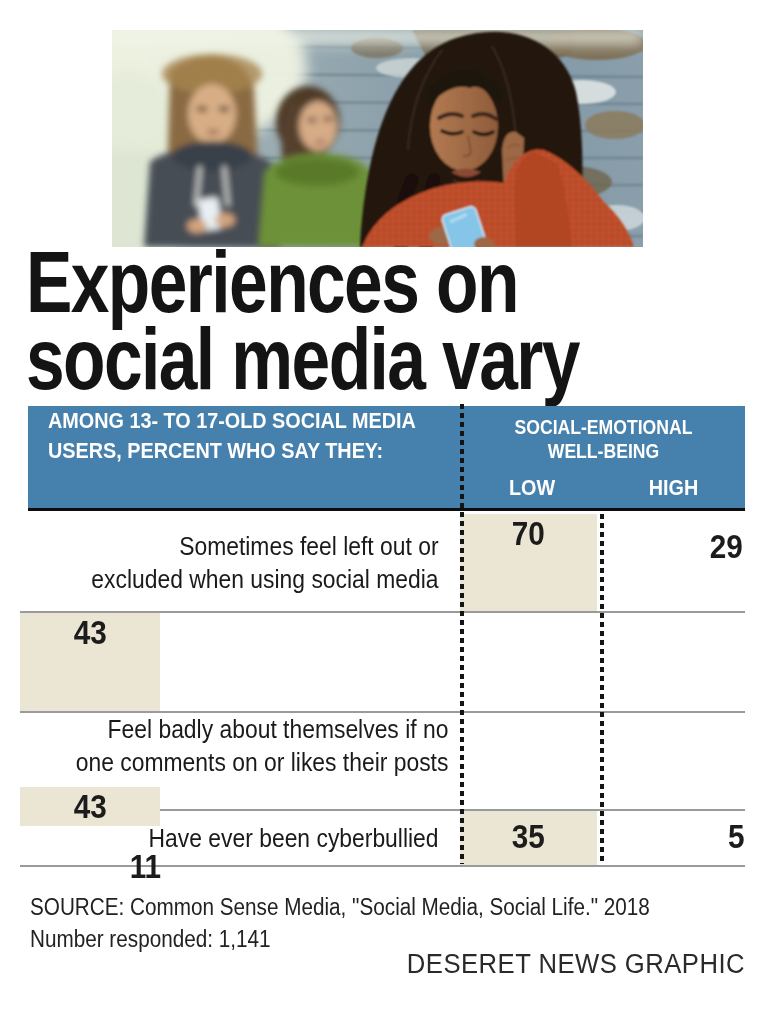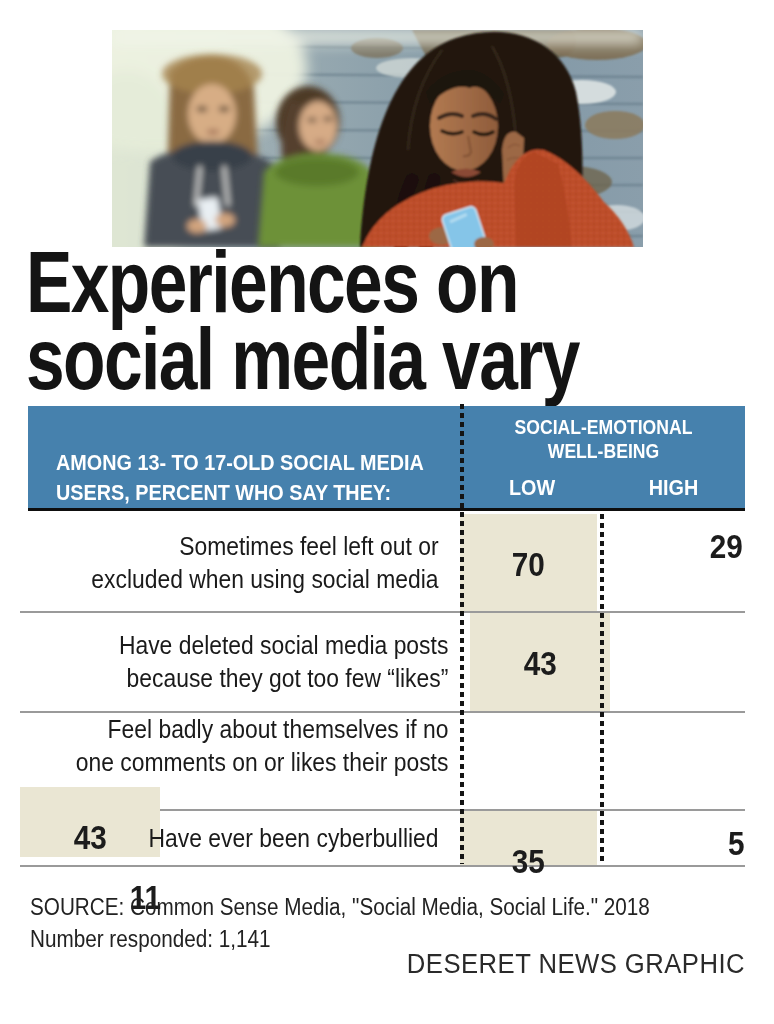--- a/index.html
+++ b/index.html
@@ -11,21 +11,21 @@
   .photo{left:112px;top:30px;width:531px;height:217px;}
 
   
   .title{left:26px;top:243px;font-size:88px;line-height:77px;font-weight:bold;
          letter-spacing:-2px;color:#141414;transform:scaleX(0.79);transform-origin:left top;
          white-space:nowrap;}
 
   
   .thead{left:28px;top:406px;width:717px;height:105px;background:#4681ad;
          border-bottom:3px solid #0e0e0e;box-sizing:border-box;}
-  .thead .hleft{position:absolute;left:28px;top:0;height:102px;display:flex;align-items:flex-end;}
+  .thead .hleft{position:absolute;left:20px;top:0;height:102px;display:flex;align-items:flex-start;}
   .thead .hleft .inner{font-size:22px;font-weight:bold;line-height:30px;color:#fff;
          transform:scaleX(0.9);transform-origin:left center;white-space:pre-line;}
   .thead .hgroup{position:absolute;left:434px;top:9px;width:283px;text-align:center;
          font-size:20px;font-weight:bold;line-height:24px;color:#fff;
          transform:scaleX(0.88);transform-origin:center top;white-space:pre-line;}
   .thead .hlow{position:absolute;left:434px;top:69px;width:140px;text-align:center;
          font-size:22px;font-weight:bold;color:#fff;transform:scaleX(0.9);}
   .thead .hhigh{position:absolute;left:574px;top:69px;width:143px;text-align:center;
          font-size:22px;font-weight:bold;color:#fff;transform:scaleX(0.9);}
 
@@ -34,24 +34,24 @@
   .row{display:flex;border-bottom:2px solid #9a9a9a;gap:8px;}
   .row:nth-child(1){height:97px;}
   .row:nth-child(2){height:98px;}
   .row:nth-child(3){height:96px;flex-direction:column;}
   .row:nth-child(4){height:54px;}
   .cell-label{width:442px;display:flex;align-items:center;justify-content:flex-end;
          padding-right:14px;box-sizing:border-box;}
   .lbl{font-size:26px;line-height:33px;text-align:right;white-space:pre-line;color:#1a1a1a;
          transform:scaleX(0.88);transform-origin:right center;}
   .cell-low{width:140px;background:#eae6d3;display:flex;justify-content:center;
-         align-items:flex-start;padding-top:32px;box-sizing:border-box;}
+         align-items:flex-start;padding-top:1px;box-sizing:border-box;}
   .cell-high{width:143px;display:flex;justify-content:flex-end;align-items:flex-start;
          padding-top:14px;box-sizing:border-box;}
-  .row:nth-child(4) .cell-low,.row:nth-child(4) .cell-high{}
+  .row:nth-child(4) .cell-low,.row:nth-child(4) .cell-high{padding-top:7px;}
   .num{font-size:33px;font-weight:bold;color:#1c1c1c;transform:scaleX(0.9);}
 
   
   .dots{width:4px;background-image:repeating-linear-gradient(to bottom,
         #141414 0 5px,transparent 5px 9px);}
   .dots-left{left:460px;top:404px;height:460px;}
   .dots-right{left:600px;top:514px;height:350px;}
 
   
   .source{left:30px;top:891px;font-size:23px;line-height:32px;color:#222;
@@ -202,24 +202,20 @@
 excluded when using social media</div>
       </div>
       <div class="cell-low">
         <span class="num">70</span>
       </div>
       <div class="cell-high">
         <span class="num">29</span>
       </div>
     </div>
     <div class="row">
-      <div class="cell-label">
-        <div class="lbl">Have deleted social media posts
-because they got too few “likes”</div>
-      </div>
       <div class="cell-low">
         <span class="num">43</span>
       </div>
     </div>
     <div class="row">
       <div class="cell-label">
         <div class="lbl">Feel badly about themselves if no
 one comments on or likes their posts</div>
       </div>
       <div class="cell-low">

